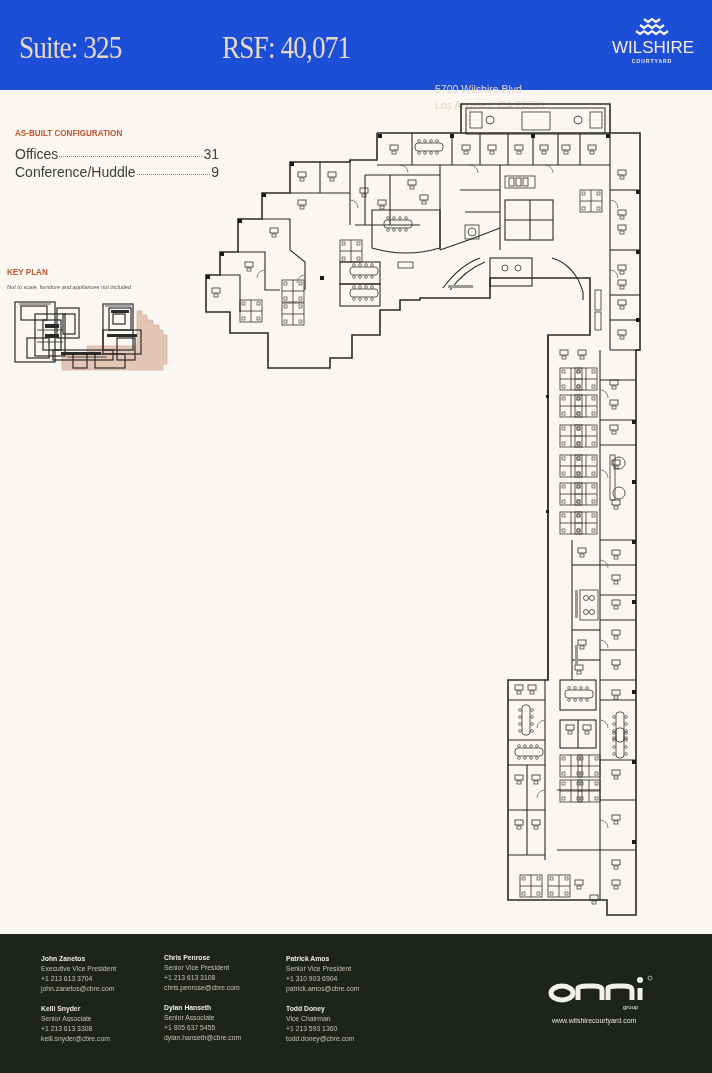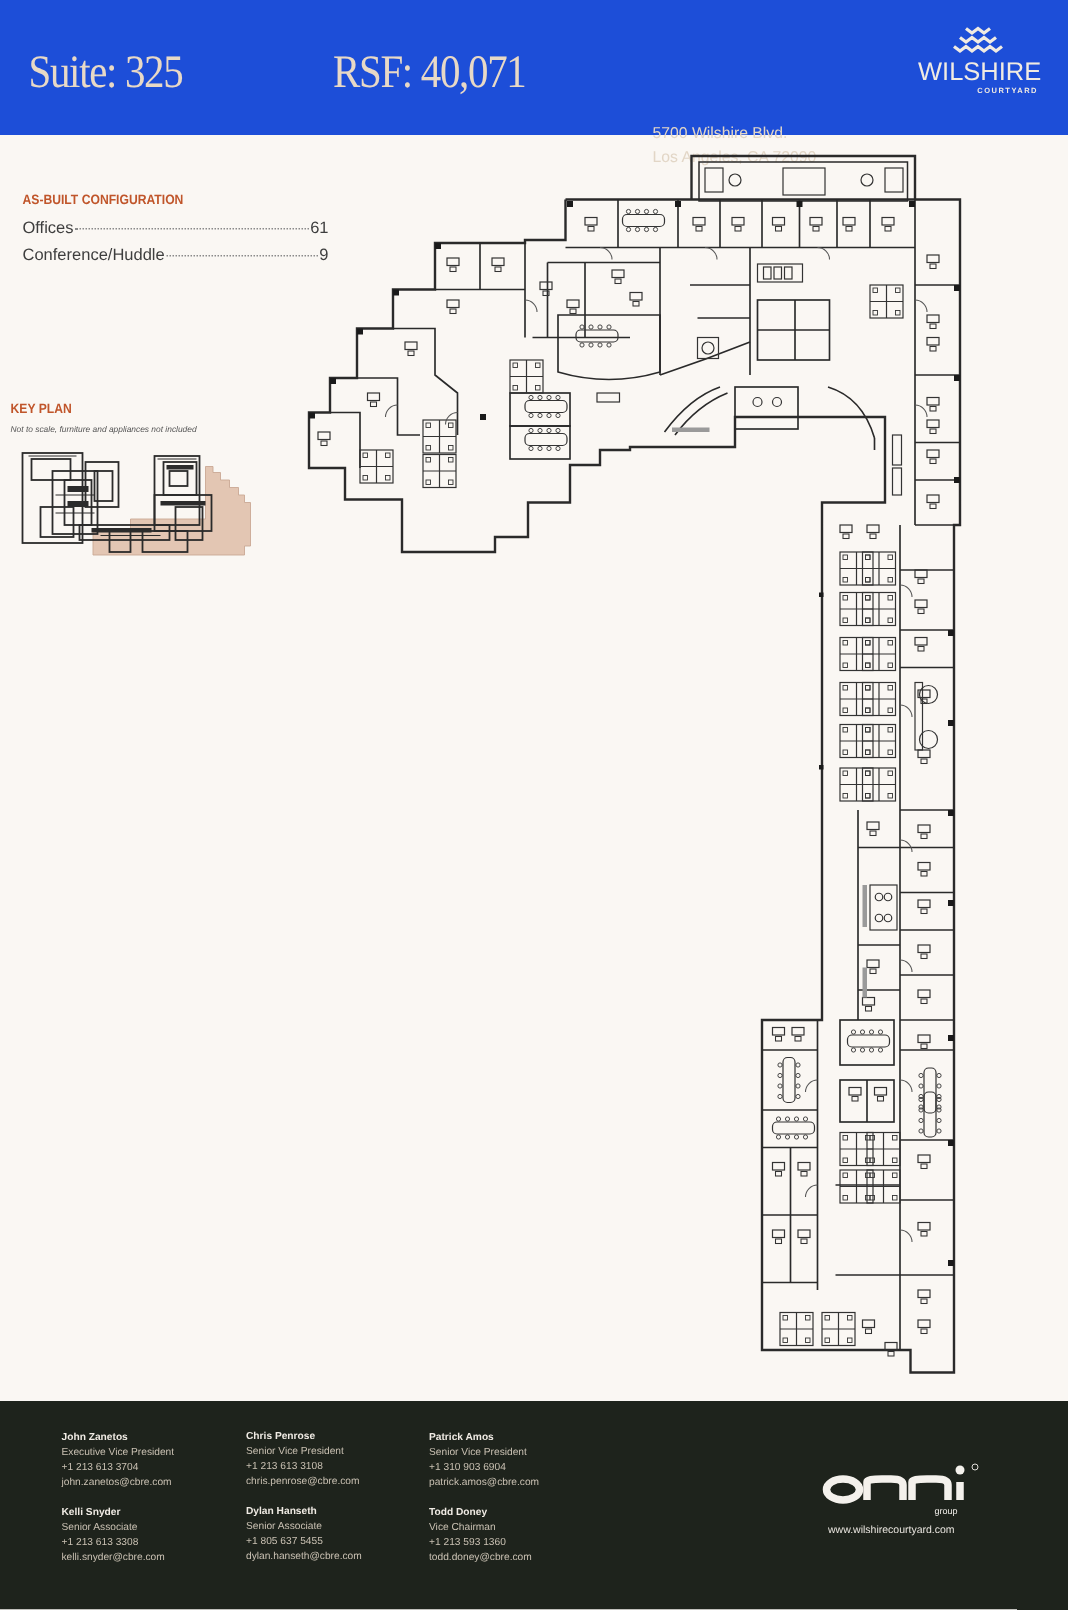--- a/index.html
+++ b/index.html
@@ -3,29 +3,29 @@
 <meta charset="utf-8">
 <style>
   * { box-sizing: border-box; margin: 0; padding: 0; }
   html, body { width: 712px; height: 1073px; overflow: hidden; }
   body { background: #faf7f3; font-family: "Liberation Sans", sans-serif; position: relative; }
 
   .header { position: absolute; left: 0; top: 0; width: 712px; height: 90px; background: #1d4ed8; }
   .suite { position: absolute; left: 19px; top: 30px; font-family: "Liberation Serif", "DejaVu Serif", serif; font-size: 31px; color: #e8d9c6; letter-spacing: -1px; transform: scaleX(0.88); transform-origin: left center; }
   .rsf { position: absolute; left: 222px; top: 30px; font-family: "Liberation Serif", "DejaVu Serif", serif; font-size: 31px; color: #e8d9c6; letter-spacing: -1px; transform: scaleX(0.88); transform-origin: left center; }
   .address { position: absolute; left: 435px; top: 37px; font-size: 10.5px; color: #e2d6c6; line-height: 16px; margin-top: 44px; }
-  .brand { position: absolute; left: 612px; top: 16px; width: 80px; text-align: right; color: #f1ebe2; }
+  .brand { position: absolute; left: 612px; top: 16px; width: 80px; text-align: center; color: #f1ebe2; }
   .brand svg { display: block; margin: 0 auto; }
   .brand-name { font-size: 17px; letter-spacing: 0px; line-height: 18px; margin-top: 3px; }
   .brand-sub { font-size: 5px; font-weight: bold; letter-spacing: 1px; margin-top: 1px; }
 
   .config { position: absolute; left: 15px; top: 128px; width: 204px; }
   .section-title { font-family: "Liberation Sans", sans-serif; font-weight: bold; font-size: 9px; color: #c0552a; letter-spacing: 0px; transform: scaleX(0.9); transform-origin: left; }
   .config-list { margin-top: 8px; }
-  .config-row { display: flex; align-items: baseline; font-size: 11px; color: #3e3e3e; height: 17.5px; }
+  .config-row { display: flex; align-items: baseline; font-size: 14px; color: #3e3e3e; height: 17.5px; }
   .config-row .lbl { white-space: nowrap; }
   .config-row .dots { flex: 1; border-bottom: 1px dotted #8a8a8a; margin: 0 1px; transform: translateY(-2px); }
   .config-row .val { white-space: nowrap; }
 
   .keyplan { position: absolute; left: 7px; top: 267px; width: 200px; }
   .keyplan-note { font-size: 5.6px; font-style: italic; color: #555; margin-top: 7px; }
   .keyplan-img { margin-top: 4px; }
 
   .floorplan { position: absolute; left: 200px; top: 100px; width: 470px; height: 820px; }
 
@@ -57,21 +57,21 @@
     <div class="brand-sub">COURTYARD</div>
   </div>
 </div>
 
 <div class="config">
   <div class="section-title">AS-BUILT CONFIGURATION</div>
   <div class="config-list">
     <div class="config-row">
       <span class="lbl">Offices</span>
         <span class="dots"></span>
-        <span class="val">61</span>
+        <span class="val">31</span>
     </div>
     <div class="config-row">
       <span class="lbl">Conference/Huddle</span>
         <span class="dots"></span>
         <span class="val">9</span>
     </div>
   </div>
 </div>
 
 <div class="keyplan">

